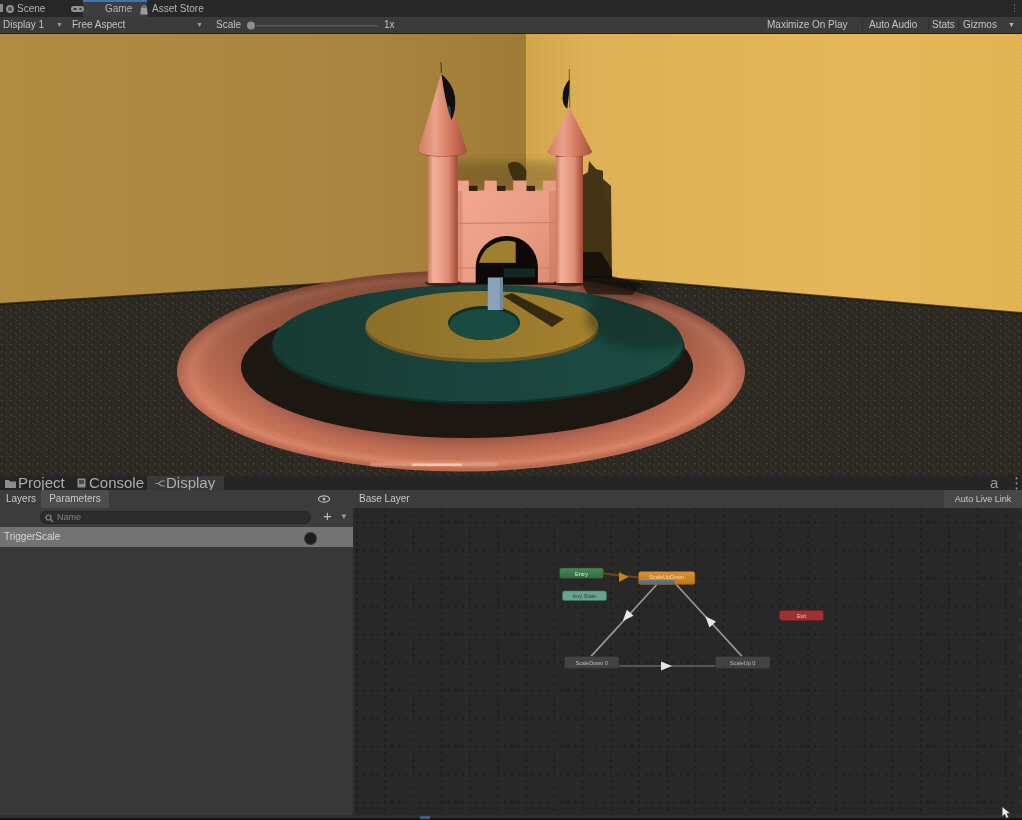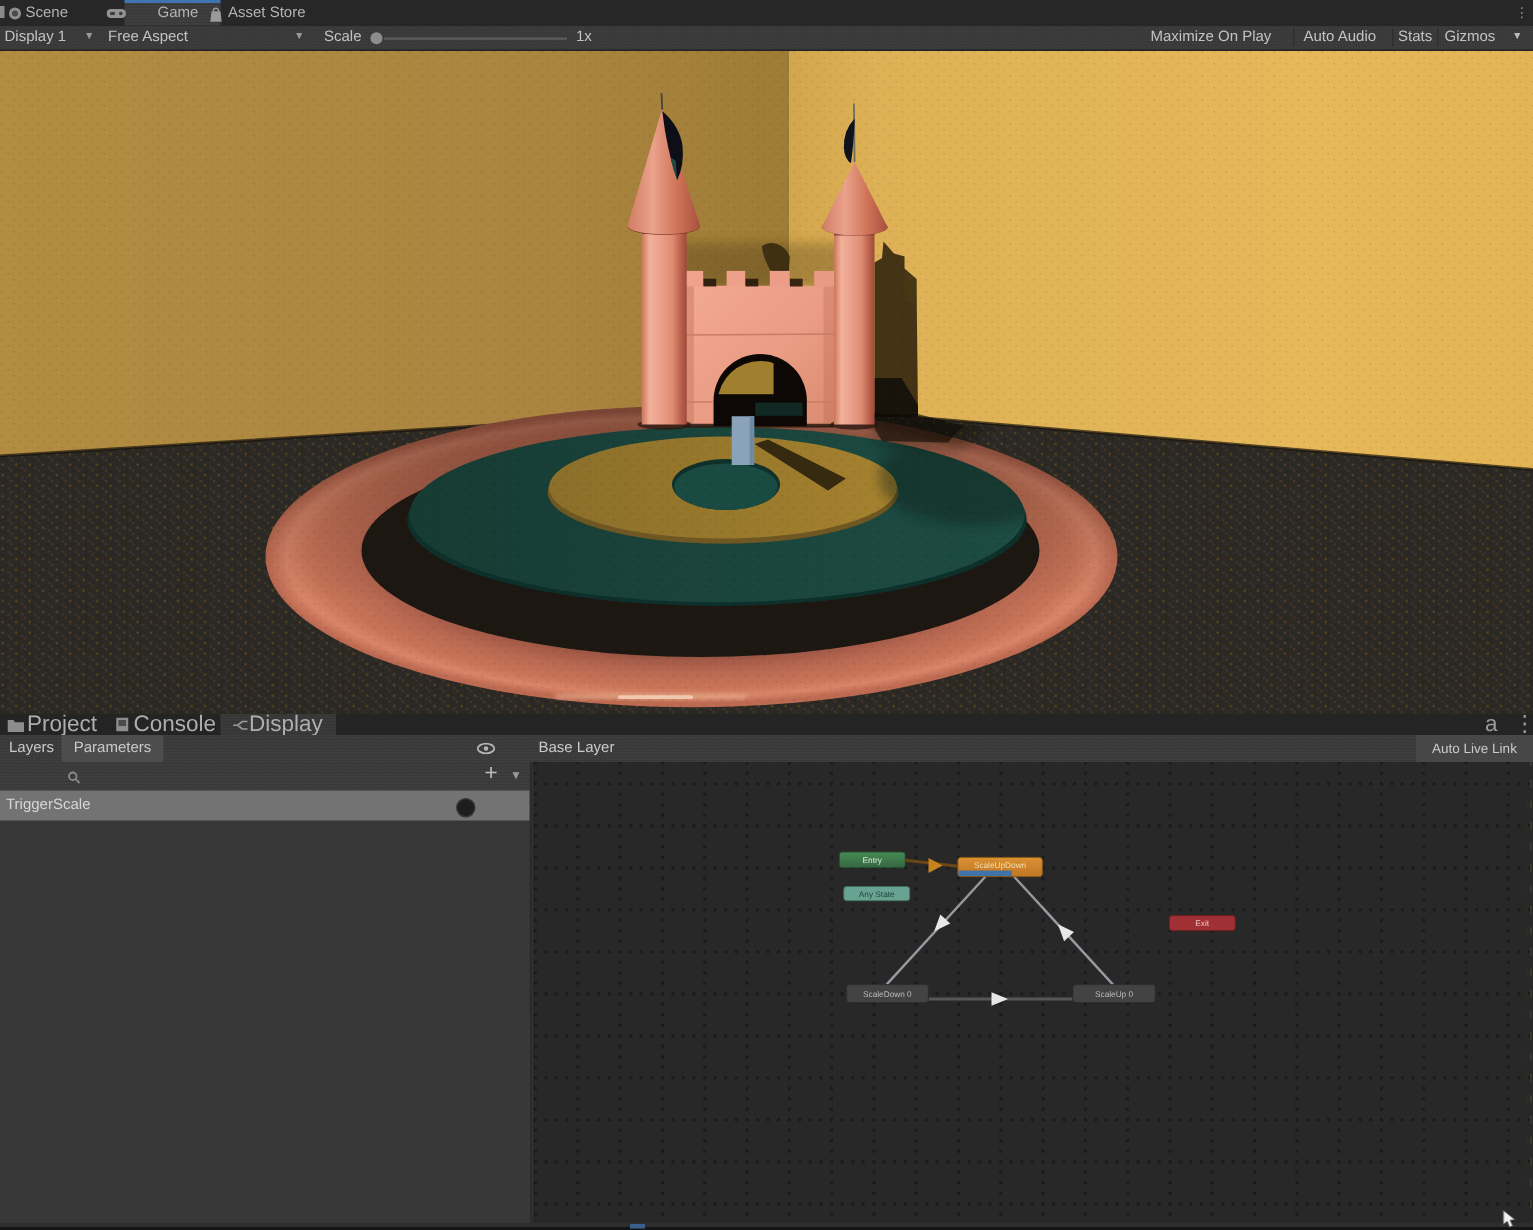--- a/index.html
+++ b/index.html
@@ -293,20 +293,21 @@
   <svg class="abs" style="left:318px;top:5px;" width="12" height="8">
       <ellipse cx="6" cy="4" rx="5.5" ry="3.2" fill="none" stroke="#b5b5b5" stroke-width="1.2"></ellipse>
       <circle cx="6" cy="4" r="1.5" fill="#b5b5b5"></circle>
     </svg>
   <span style="left:359px;">Base Layer</span>
   <span id="autolive" style="font-size:9px;">Auto Live Link</span>
 </div>
 
 <div id="lpanel" class="abs">
   <div id="searchrow" class="dither2">
+    <div id="sfield">Name</div>
     <svg class="abs" style="left:45px;top:6px;" width="9" height="9">
         <circle cx="3.5" cy="3.5" r="2.5" fill="none" stroke="#8a8a8a" stroke-width="1.2"></circle>
         <path d="M5.5 5.5 L8 8" stroke="#8a8a8a" stroke-width="1.2"></path>
       </svg>
     <div id="plusbtn">+</div>
     <div id="plusarr">▼</div>
   </div>
   <div id="trigrow">TriggerScale<div id="trigdot"></div></div>
 </div>
 

